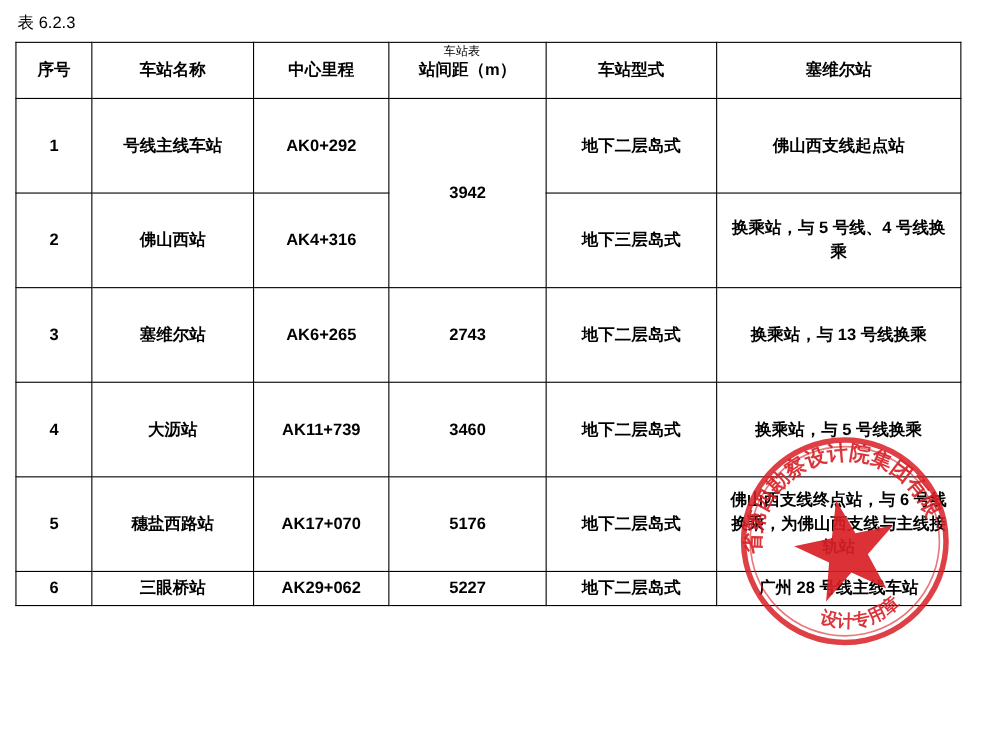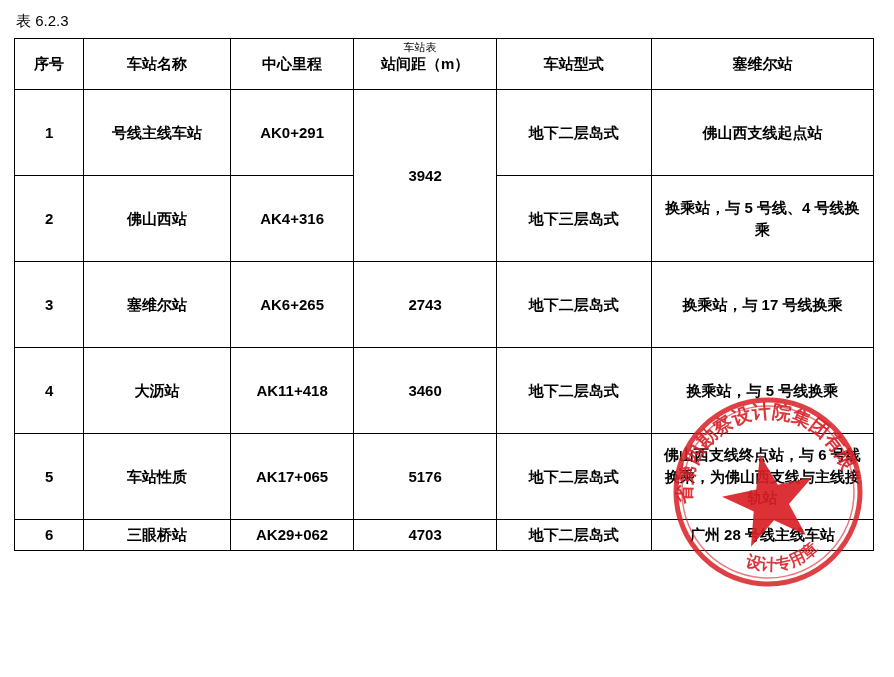--- a/index.html
+++ b/index.html
@@ -121,66 +121,66 @@
         <th>站间距（m）</th>
         <th>车站型式</th>
         <th>塞维尔站</th>
       </tr>
     </thead>
     <tbody>
 
       <tr>
         <td class="data-cell">1</td>
         <td class="data-cell nowrap">号线主线车站</td>
-        <td class="data-cell nowrap">AK0+291</td>
+        <td class="data-cell nowrap">AK0+292</td>
         <td class="dist-cell" rowspan="2">3942</td>
         <td class="data-cell nowrap">地下二层岛式</td>
         <td class="data-cell">佛山西支线起点站</td>
       </tr>
 
       <tr>
         <td class="data-cell">2</td>
         <td class="data-cell nowrap">佛山西站</td>
         <td class="data-cell nowrap">AK4+316</td>
         <td class="data-cell nowrap">地下三层岛式</td>
         <td class="data-cell">换乘站，与 5 号线、4 号线换乘</td>
       </tr>
 
       <tr>
         <td class="data-cell">3</td>
         <td class="data-cell nowrap">塞维尔站</td>
         <td class="data-cell nowrap">AK6+265</td>
         <td class="dist-cell">2743</td>
         <td class="data-cell nowrap">地下二层岛式</td>
-        <td class="data-cell">换乘站，与 17 号线换乘</td>
+        <td class="data-cell">换乘站，与 13 号线换乘</td>
       </tr>
 
       <tr>
         <td class="data-cell">4</td>
         <td class="data-cell nowrap">大沥站</td>
-        <td class="data-cell nowrap">AK11+418</td>
+        <td class="data-cell nowrap">AK11+739</td>
         <td class="dist-cell">3460</td>
         <td class="data-cell nowrap">地下二层岛式</td>
         <td class="data-cell">换乘站，与 5 号线换乘</td>
       </tr>
 
       <tr>
         <td class="data-cell">5</td>
-        <td class="data-cell nowrap">车站性质</td>
-        <td class="data-cell nowrap">AK17+065</td>
+        <td class="data-cell nowrap">穗盐西路站</td>
+        <td class="data-cell nowrap">AK17+070</td>
         <td class="dist-cell">5176</td>
         <td class="data-cell nowrap">地下二层岛式</td>
         <td class="data-cell">佛山西支线终点站，与 6 号线换乘，为佛山西支线与主线接轨站</td>
       </tr>
 
       <tr>
         <td>6</td>
         <td class="nowrap">三眼桥站</td>
         <td class="nowrap">AK29+062</td>
-        <td>4703</td>
+        <td>5227</td>
         <td class="nowrap">地下二层岛式</td>
         <td class="nowrap">广州 28 号线主线车站</td>
       </tr>
     </tbody>
   </table>
 
   <div class="stamp">
     <svg width="200" height="200" viewBox="0 0 200 200" xmlns="http://www.w3.org/2000/svg">
       <g transform="rotate(-12 100 100)">
         <circle cx="100" cy="100" r="92" fill="none" stroke="#d81f26" stroke-width="5" opacity="0.85"></circle>

